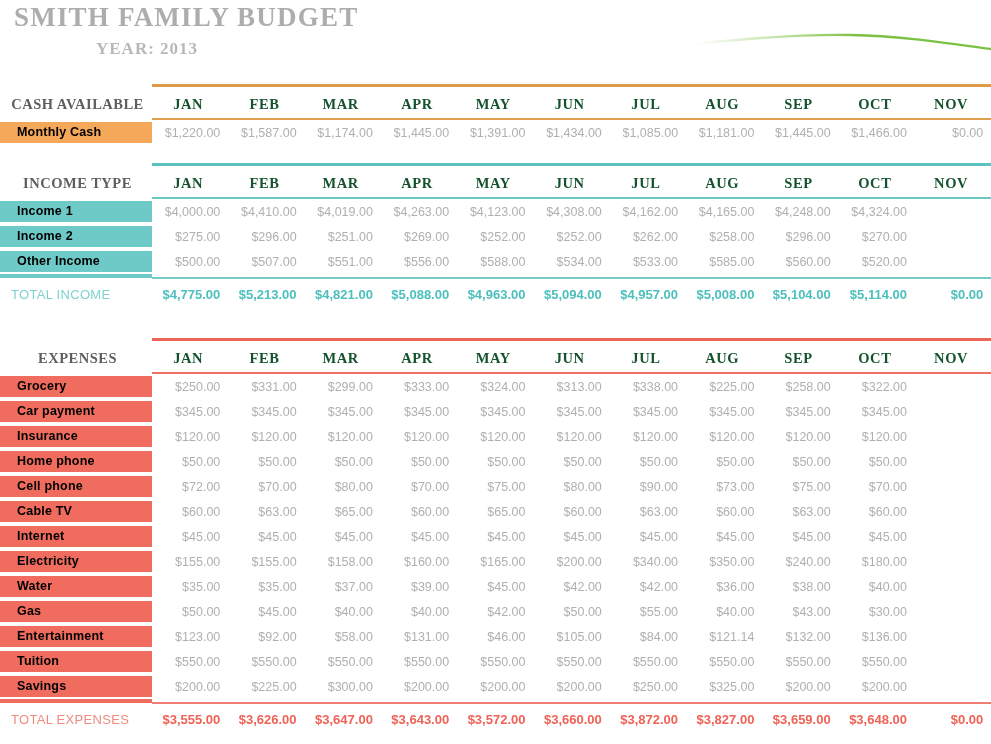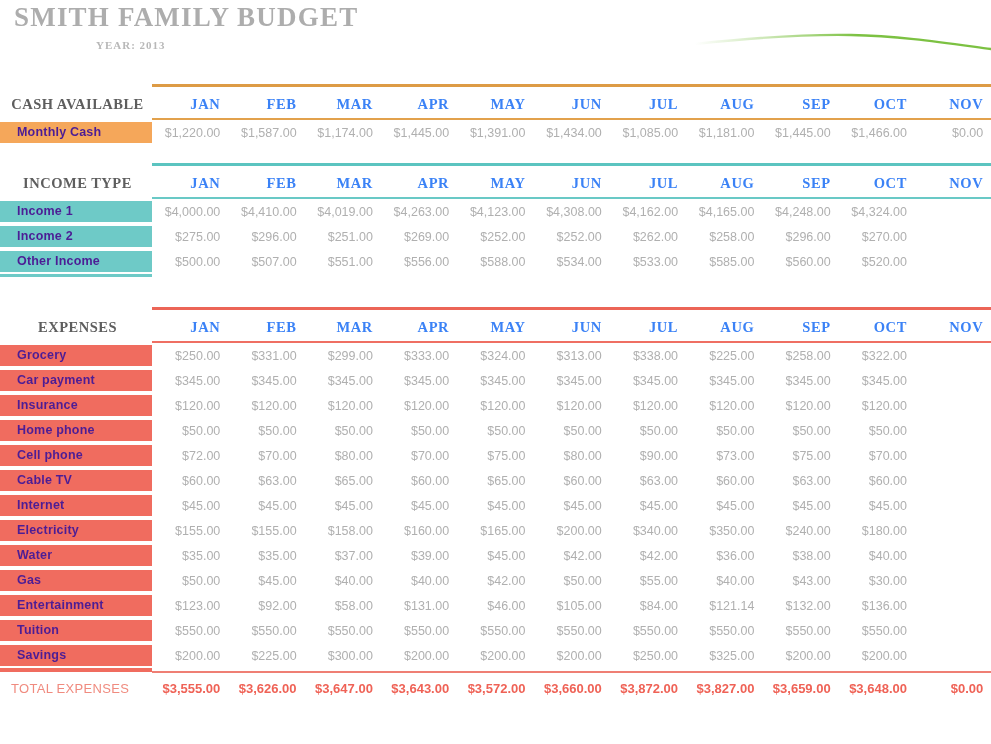--- a/index.html
+++ b/index.html
@@ -30,21 +30,21 @@
     letter-spacing: 1.2px;
     color: #adadad;
     white-space: nowrap;
   }
   .budget-year {
     position: absolute;
     left: 96px;
     top: 39px;
     font-family: "Liberation Serif", serif;
     font-weight: bold;
-    font-size: 11px;
+    font-size: 17px;
     letter-spacing: 1px;
     color: #b8b8b8;
     white-space: nowrap;
   }
   .sparkline {
     position: absolute;
     right: 0;
     top: 22px;
     width: 300px;
     height: 44px;
@@ -64,22 +64,22 @@
     padding: 0;
     margin: 0;
   }
 
   
   tr.col-head th {
     font-family: "Liberation Serif", serif;
     font-weight: bold;
     font-size: 14.5px;
     letter-spacing: 0.6px;
-    color: #3b82f6;
-    text-align: right;
+    color: #14532d;
+    text-align: center;
     padding: 4px 8px 5px 4px;
     height: 22px;
     vertical-align: bottom;
   }
   tr.col-head th.section-title {
     text-align: center;
     padding-left: 11px;
     font-size: 14.5px;
     letter-spacing: 0.5px;
     color: #5e5e5e;
@@ -119,21 +119,21 @@
     text-align: left;
     padding: 0;
     vertical-align: middle;
   }
   .chip {
     display: block;
     height: 21px;
     line-height: 21px;
     margin: 2px 0;
     padding-left: 17px;
-    color: #4c1d95;
+    color: #000000;
     font-size: 12.5px;
     font-weight: bold;
     letter-spacing: 0.2px;
     white-space: nowrap;
   }
   .chip-cash    { background: #f3a košt; }
   .chip-cash    { background: #f5a75a; }
   .chip-income  { background: #6ecac7; }
   .chip-expense { background: #f06c5f; }
 
@@ -344,20 +344,34 @@
       <td>$560.00</td>
       <td>$520.00</td>
       <td></td>
     </tr>
 
     <tr class="label-rule">
       <td class="row-label"></td>
       <td colspan="11"></td>
     </tr>
 
+    <tr class="total-row">
+      <td class="row-label">TOTAL INCOME</td>
+      <td>$4,775.00</td>
+      <td>$5,213.00</td>
+      <td>$4,821.00</td>
+      <td>$5,088.00</td>
+      <td>$4,963.00</td>
+      <td>$5,094.00</td>
+      <td>$4,957.00</td>
+      <td>$5,008.00</td>
+      <td>$5,104.00</td>
+      <td>$5,114.00</td>
+      <td>$0.00</td>
+    </tr>
   </tbody>
 </table>
 
 <div class="section-spacer-lg"></div>
 
 <table class="budget-table sec-expense">
   <colgroup>
     <col class="label-col">
       <col class="data-col">
       <col class="data-col">

